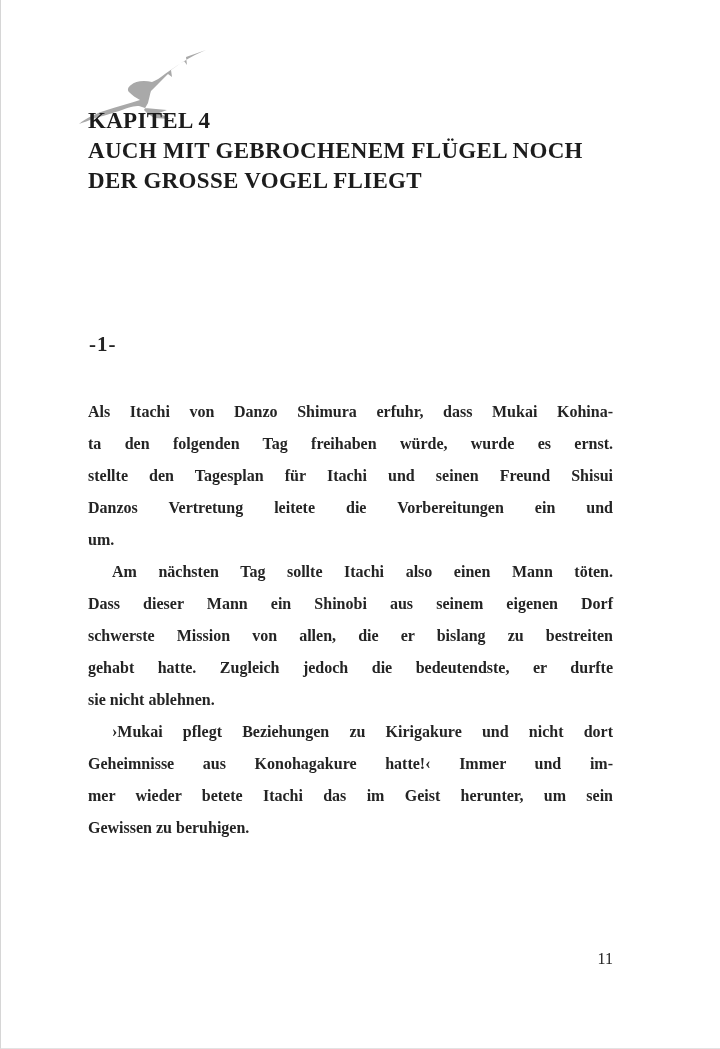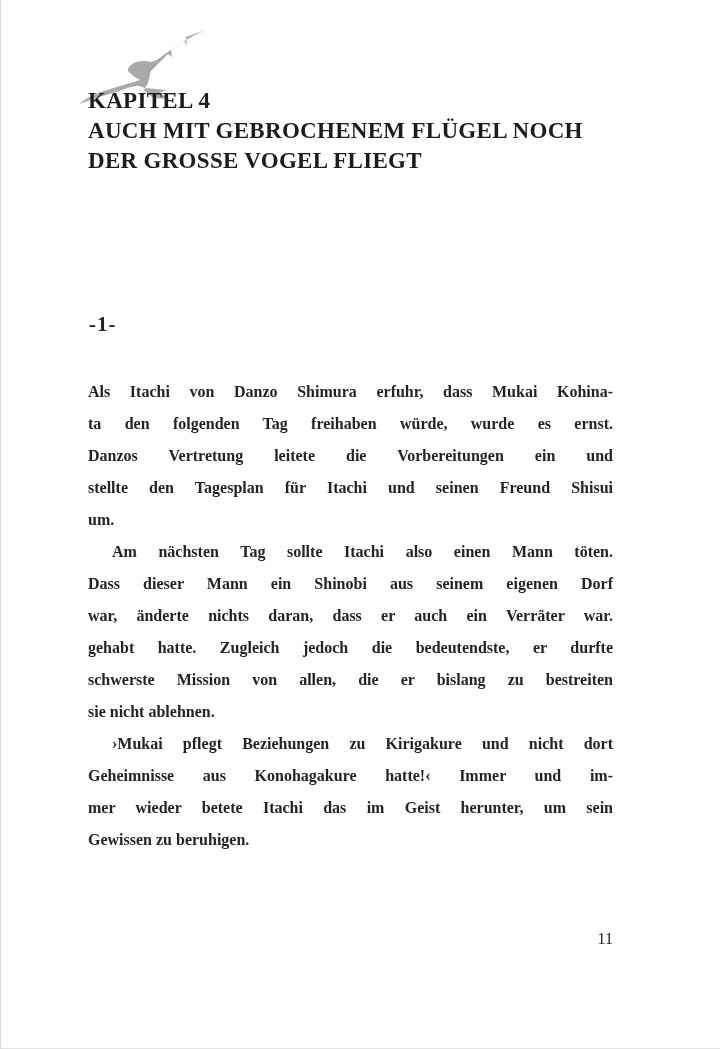--- a/index.html
+++ b/index.html
@@ -13,20 +13,21 @@
     position: relative;
     overflow: hidden;
     font-family: "Liberation Serif", "DejaVu Serif", serif;
     border-left: 1px solid #d6d6d6;
     border-bottom: 1px solid #e3e3e3;
     box-sizing: border-box;
   }
   .page {
     position: absolute;
     inset: 0;
+    margin-top: 20px;
   }
   
   .bird {
     position: absolute;
     left: 70px;
     top: 26px;
     width: 140px;
     height: 84px;
     z-index: 1;
   }
@@ -113,28 +114,27 @@
     <div>KAPITEL 4</div>
     <div>AUCH MIT GEBROCHENEM FLÜGEL NOCH</div>
     <div>DER GROSSE VOGEL FLIEGT</div>
   </header>
 
   <div class="section-marker">-1-</div>
 
   <main class="body-text">
       <div class="line">Als Itachi von Danzo Shimura erfuhr, dass Mukai Kohina-</div>
       <div class="line">ta den folgenden Tag freihaben würde, wurde es ernst.</div>
+      <div class="line">stellte den Tagesplan für Itachi und seinen Freund Shisui</div>
       <div class="line">Danzos Vertretung leitete die Vorbereitungen ein und</div>
-      <div class="line">stellte den Tagesplan für Itachi und seinen Freund Shisui</div>
       <div class="line last">um.</div>
       <div class="line indent">Am nächsten Tag sollte Itachi also einen Mann töten.</div>
       <div class="line">Dass dieser Mann ein Shinobi aus seinem eigenen Dorf</div>
-      <div class="line">war, änderte nichts daran, dass er auch ein Verräter war.</div>
+      <div class="line">schwerste Mission von allen, die er bislang zu bestreiten</div>
       <div class="line">gehabt hatte. Zugleich jedoch die bedeutendste, er durfte</div>
-      <div class="line">schwerste Mission von allen, die er bislang zu bestreiten</div>
       <div class="line last">sie nicht ablehnen.</div>
       <div class="line indent">›Mukai pflegt Beziehungen zu Kirigakure und nicht dort</div>
       <div class="line">Geheimnisse aus Konohagakure hatte!‹ Immer und im-</div>
       <div class="line">mer wieder betete Itachi das im Geist herunter, um sein</div>
       <div class="line last">Gewissen zu beruhigen.</div>
     </main>
 
   <div class="page-number">11</div>
 
 </div>

